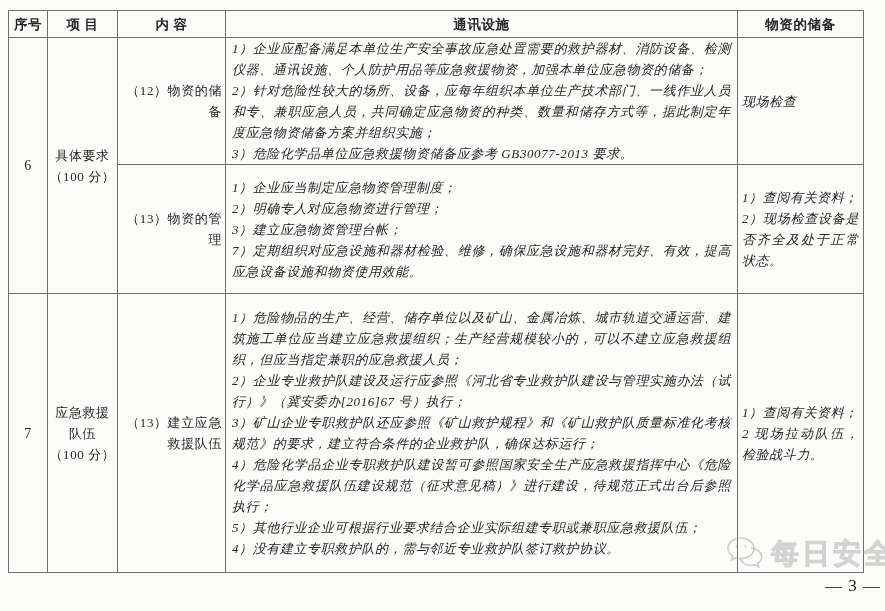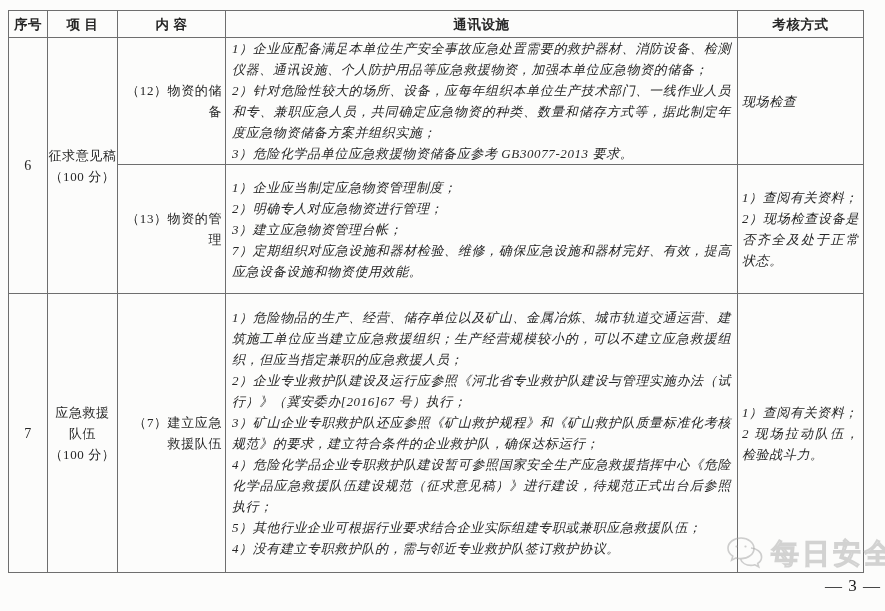--- a/index.html
+++ b/index.html
@@ -90,27 +90,27 @@
         <col class="col-cont">
         <col class="col-req">
         <col class="col-assess">
     </colgroup>
     <tbody>
         <tr>
       <th>序号</th>
       <th>项 目</th>
       <th>内 容</th>
       <th>通讯设施</th>
-      <th>考核方式</th>
+      <th>物资的储备</th>
     </tr>
 
     <tr class="r-sub12">
       <td class="num" rowspan="2">6</td>
       <td class="proj" rowspan="2">
-        <span class="pline">征求意见稿</span>
+        <span class="pline">具体要求</span>
         <span class="pline">（100 分）</span>
       </td>
       <td class="cont">（12）物资的储备</td>
       <td class="req">
         <p>1）企业应配备满足本单位生产安全事故应急处置需要的救护器材、消防设备、检测仪器、通讯设施、个人防护用品等应急救援物资，加强本单位应急物资的储备；</p>
         <p>2）针对危险性较大的场所、设备，应每年组织本单位生产技术部门、一线作业人员和专、兼职应急人员，共同确定应急物资的种类、数量和储存方式等，据此制定年度应急物资储备方案并组织实施；</p>
         <p>3）危险化学品单位应急救援物资储备应参考 GB30077-2013 要求。</p>
       </td>
       <td class="assess">
         <p>现场检查</p>
@@ -131,21 +131,21 @@
       </td>
     </tr>
 
     <tr class="r-row7">
       <td class="num">7</td>
       <td class="proj">
         <span class="pline">应急救援</span>
         <span class="pline">队伍</span>
         <span class="pline">（100 分）</span>
       </td>
-      <td class="cont">（7）建立应急救援队伍</td>
+      <td class="cont">（13）建立应急救援队伍</td>
       <td class="req">
         <p>1）危险物品的生产、经营、储存单位以及矿山、金属冶炼、城市轨道交通运营、建筑施工单位应当建立应急救援组织；生产经营规模较小的，可以不建立应急救援组织，但应当指定兼职的应急救援人员；</p>
         <p>2）企业专业救护队建设及运行应参照《河北省专业救护队建设与管理实施办法（试行）》（冀安委办[2016]67 号）执行；</p>
         <p>3）矿山企业专职救护队还应参照《矿山救护规程》和《矿山救护队质量标准化考核规范》的要求，建立符合条件的企业救护队，确保达标运行；</p>
         <p>4）危险化学品企业专职救护队建设暂可参照国家安全生产应急救援指挥中心《危险化学品应急救援队伍建设规范（征求意见稿）》进行建设，待规范正式出台后参照执行；</p>
         <p>5）其他行业企业可根据行业要求结合企业实际组建专职或兼职应急救援队伍；</p>
         <p>4）没有建立专职救护队的，需与邻近专业救护队签订救护协议。</p>
       </td>
       <td class="assess">
         <p>1）查阅有关资料；</p>

